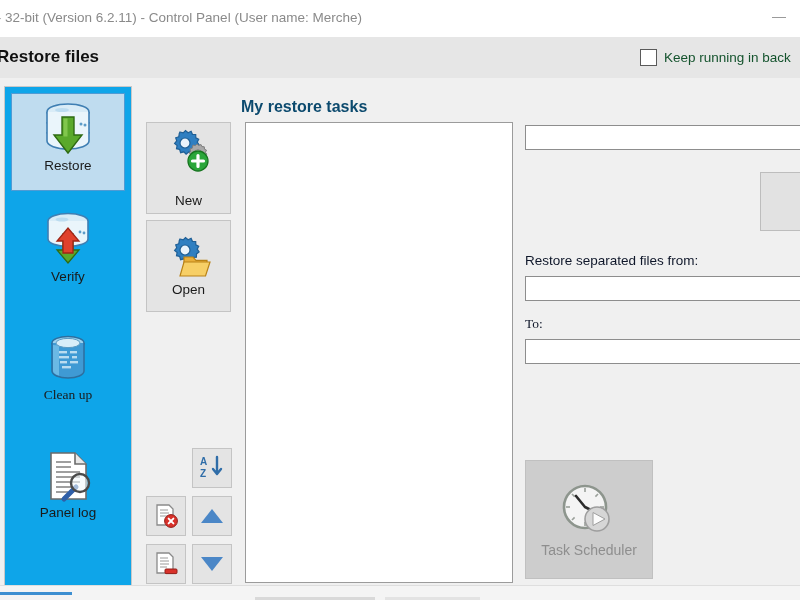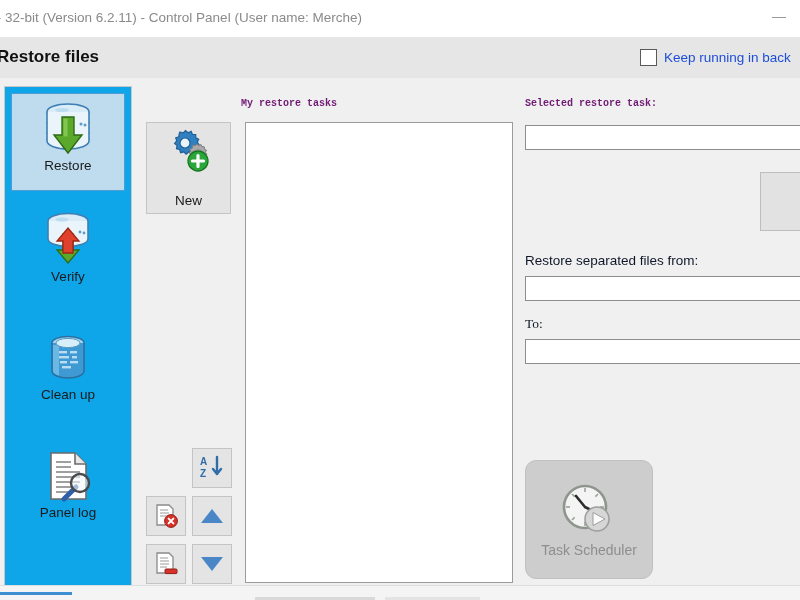--- a/index.html
+++ b/index.html
@@ -40,21 +40,21 @@
     font-size:17px;font-weight:bold;color:#111;white-space:nowrap;
   }
   .keeprun{
     position:absolute;left:640px;top:12px;
     display:flex;align-items:center;gap:7px;white-space:nowrap;
   }
   .chk{
     width:15px;height:15px;background:#fff;border:1px solid #5a5a5a;
     flex:0 0 auto;
   }
-  .keeprun-label{font-size:13.5px;color:#1d4ed8;}
+  .keeprun-label{font-size:13.5px;color:#14532d;}
 
   
   .body{
     position:absolute;left:0;top:78px;width:800px;height:507px;
     background:#f0f0f0;
   }
 
   
   .navpanel{
     position:absolute;left:4px;top:8px;width:128px;height:548px;
@@ -74,21 +74,21 @@
   
   .sqbtn{
     position:absolute;background:#e4e4e4;border:1px solid #c4c4c4;
     box-sizing:border-box;
     display:flex;flex-direction:column;align-items:center;justify-content:center;
     cursor:default;
   }
   .sqbtn .lab{font-size:13.5px;color:#1a1a1a;margin-top:1px;}
 
   
-  .sect-title{position:absolute;font-size:10px;font-weight:bold;color:#701a75;white-space:nowrap;font-family:Liberation Mono, monospace;}
+  .sect-title{position:absolute;font-size:16px;font-weight:bold;color:#0c4a6e;white-space:nowrap;}
   .listbox{
     position:absolute;background:#ffffff;border:1px solid #9b9b9b;
     box-sizing:border-box;
   }
 
   
   .fieldlabel{position:absolute;font-size:13.5px;color:#0f172a;white-space:nowrap;}
   .textinput{
     position:absolute;background:#ffffff;border:1px solid #8d8d8d;
     box-sizing:border-box;
@@ -165,21 +165,21 @@
             <ellipse cx="22" cy="8.5" rx="6.5" ry="2" fill="#bcdcf0"></ellipse>
             <circle cx="40" cy="21" r="1.4" fill="#5d9cc8"></circle>
               <circle cx="44" cy="22" r="1.4" fill="#5d9cc8"></circle>
             <path d="M24 35 h10 v16 h6 L29 64 L18 51 h6 z" fill="#5aa92b" stroke="#2f6b13" stroke-width="1.3" transform="translate(-1,-12)"></path>
             <path d="M24 30 h10 v-12 h6 L29 5 L18 18 h6 z" fill="#e0412c" stroke="#9e2415" stroke-width="1.3" transform="translate(-1,12)"></path>
           </svg>
         </div>
         <div class="nav-lab">Verify</div>
       </div>
 
-      <div class="navitem" style="top:236px;">
+      <div class="navitem" style="top:236px;font-family:Liberation Serif, serif;">
         <div class="nav-ico">
           <svg width="56" height="58" viewBox="0 0 56 58">
             <ellipse cx="28" cy="14" rx="16" ry="6.5" fill="#9fd3ef" stroke="#2e6e9e" stroke-width="1.5"></ellipse>
             <path d="M12 14 v28 a16 7 0 0 0 32 0 v-28" fill="#3f9ad4" stroke="#2e6e9e" stroke-width="1.5"></path>
             <path d="M13 16 v26 a15 6 0 0 0 6 4.6 v-30 z" fill="#76c0e8" opacity=".8"></path>
             <ellipse cx="28" cy="14" rx="12" ry="4.6" fill="#d8eef9" stroke="#5b9cc4" stroke-width="1"></ellipse>
             <g fill="#cfe8f6" opacity=".85" font-family="'Liberation Sans',sans-serif" font-size="7">
               <rect x="19" y="22" width="8" height="2.4"></rect>
                 <rect x="30" y="22" width="7" height="2.4"></rect>
               <rect x="19" y="27" width="10" height="2.4"></rect>
@@ -226,20 +226,33 @@
             <path d="M27 17 l2.3 .6 1.7-1.7 1.9 1.6 2.1-1 .9 2.1 2.4 .2 .1 2.3 2.1 1.1-1.1 2.1 1.4 1.9-1.9 1.4-.1 2.4-2.3 .1-1 2.1-2.1-1-1.9 1.6-1.7-1.7-2.3 .6-.6-2.3-2.3-.6 .4-2.3-1.8-1.5 1.5-1.8-.7-2.2 2.2-.8z"></path>
           </g>
           <circle cx="32" cy="25" r="3.4" fill="#efefef" stroke="#7d7d7d" stroke-width="1"></circle>
           <circle cx="32" cy="33" r="10" fill="#2aa63a" stroke="#16751f" stroke-width="1.3"></circle>
           <path d="M32 27.5 v11 M26.5 33 h11" stroke="#ffffff" stroke-width="3.2" stroke-linecap="round"></path>
         </svg>
       </span>
       <span class="lab">New</span>
     </div>
 
+    <div class="sqbtn" style="left:146px;top:142px;width:85px;height:92px;">
+      <span>
+        <svg width="46" height="46" viewBox="0 0 46 46">
+          <g fill="#2f7fc1" stroke="#1f5f95" stroke-width="1.2">
+            <path d="M14 4 l3.2 .9 2.3-2.4 2.6 2.2 3-1.4 1.3 3 3.3 .2 .1 3.3 2.9 1.5-1.5 2.9 1.9 2.7-2.6 2-.1 3.3-3.3 .2-1.4 3-3-1.4-2.6 2.2-2.3-2.4-3.2 .9-.9-3.2-3.2-.8 .6-3.2-2.5-2.1 2.1-2.5-1-3.1 3.1-1.1 .5-3.3z"></path>
+          </g>
+          <circle cx="19" cy="15" r="5" fill="#e9f3fb" stroke="#1f5f95" stroke-width="1.2"></circle>
+          <path d="M18 22 h9 l3 3.4 h11 v4 h-23 z" fill="#e8ae3a" stroke="#b98216" stroke-width="1.2"></path>
+          <path d="M18 27 h26 l-4.5 14 h-25.5 z" fill="#f7cf66" stroke="#b98216" stroke-width="1.2"></path>
+        </svg>
+      </span>
+      <span class="lab">Open</span>
+    </div>
 
     <div class="sqbtn" style="left:192px;top:370px;width:40px;height:40px;">
       <span>
         <svg width="26" height="26" viewBox="0 0 26 26">
           <text x="1" y="10" font-family="'Liberation Sans',sans-serif" font-size="10" font-weight="bold" fill="#2f6da8">A</text>
           <text x="1" y="22" font-family="'Liberation Sans',sans-serif" font-size="10" font-weight="bold" fill="#2f6da8">Z</text>
           <path d="M18 2 v16 M14 14 l4 5 4-5" stroke="#2f6da8" stroke-width="2.4" fill="none" stroke-linecap="round" stroke-linejoin="round"></path>
         </svg>
       </span>
     </div>
@@ -286,32 +299,31 @@
       <span>
         <svg width="26" height="20" viewBox="0 0 26 20">
             <path d="M13 17 L24 3 H2 z" fill="#4b87c7"></path>
           </svg>
       </span>
     </div>
 
     <div class="sect-title" style="left:241px;top:20px;">My restore tasks</div>
     <div class="listbox" style="left:245px;top:44px;width:268px;height:461px;"></div>
 
-    <div class="sect-title" style="left:525px;top:20px;">Selected restore task:</div>
     <div class="textinput" style="left:525px;top:47px;width:290px;height:25px;"></div>
 
     <div class="plainbtn" style="left:760px;top:94px;width:58px;height:59px;"></div>
 
     <div class="fieldlabel" style="left:525px;top:175px;">Restore separated files from:</div>
     <div class="textinput" style="left:525px;top:198px;width:290px;height:25px;"></div>
 
     <div class="fieldlabel" style="left:525px;top:238px;font-family:Liberation Serif, serif;">To:</div>
     <div class="textinput" style="left:525px;top:261px;width:290px;height:25px;"></div>
 
-    <div class="bigbtn" style="left:525px;top:382px;width:128px;height:119px;border-radius:11px;">
+    <div class="bigbtn" style="left:525px;top:382px;width:128px;height:119px;">
       <span>
         <svg width="60" height="56" viewBox="0 0 60 56">
           <circle cx="26" cy="25" r="21" fill="#f4f4f4" stroke="#8d958d" stroke-width="2.6"></circle>
           <g stroke="#9aa09a" stroke-width="1.6">
             <line x1="26" y1="6" x2="26" y2="10"></line>
               <line x1="26" y1="40" x2="26" y2="44"></line>
             <line x1="7" y1="25" x2="11" y2="25"></line>
               <line x1="41" y1="25" x2="45" y2="25"></line>
             <line x1="13" y1="12" x2="15.6" y2="14.6"></line>
               <line x1="39" y1="12" x2="36.4" y2="14.6"></line>

